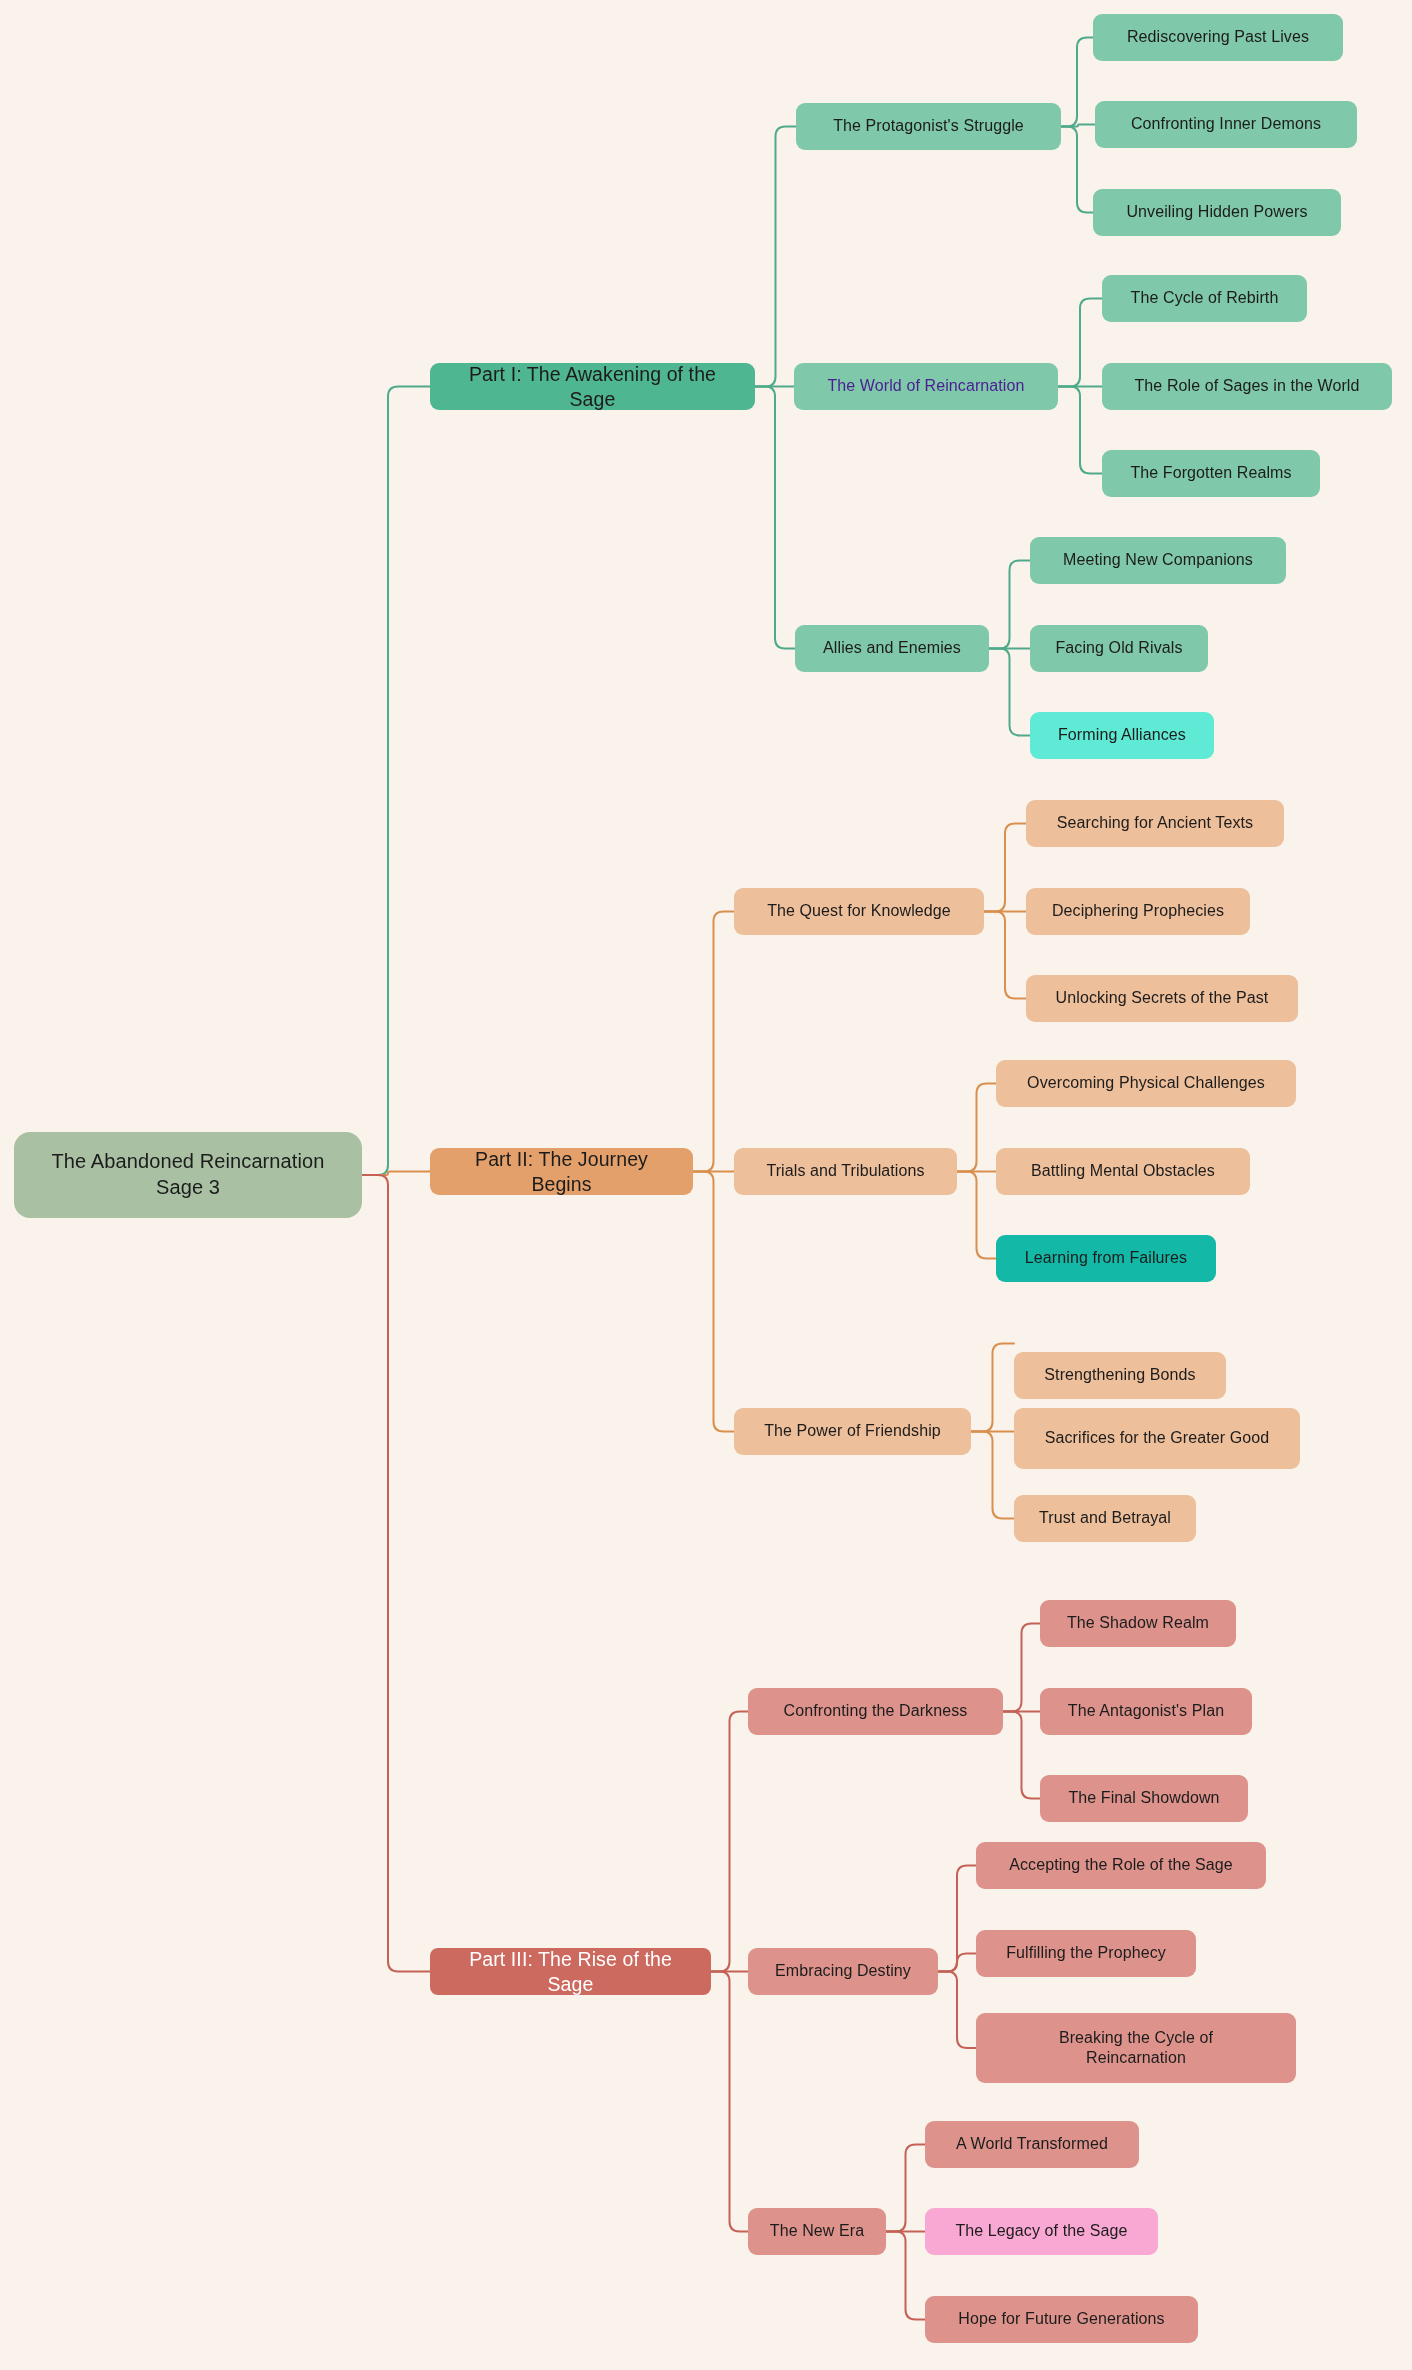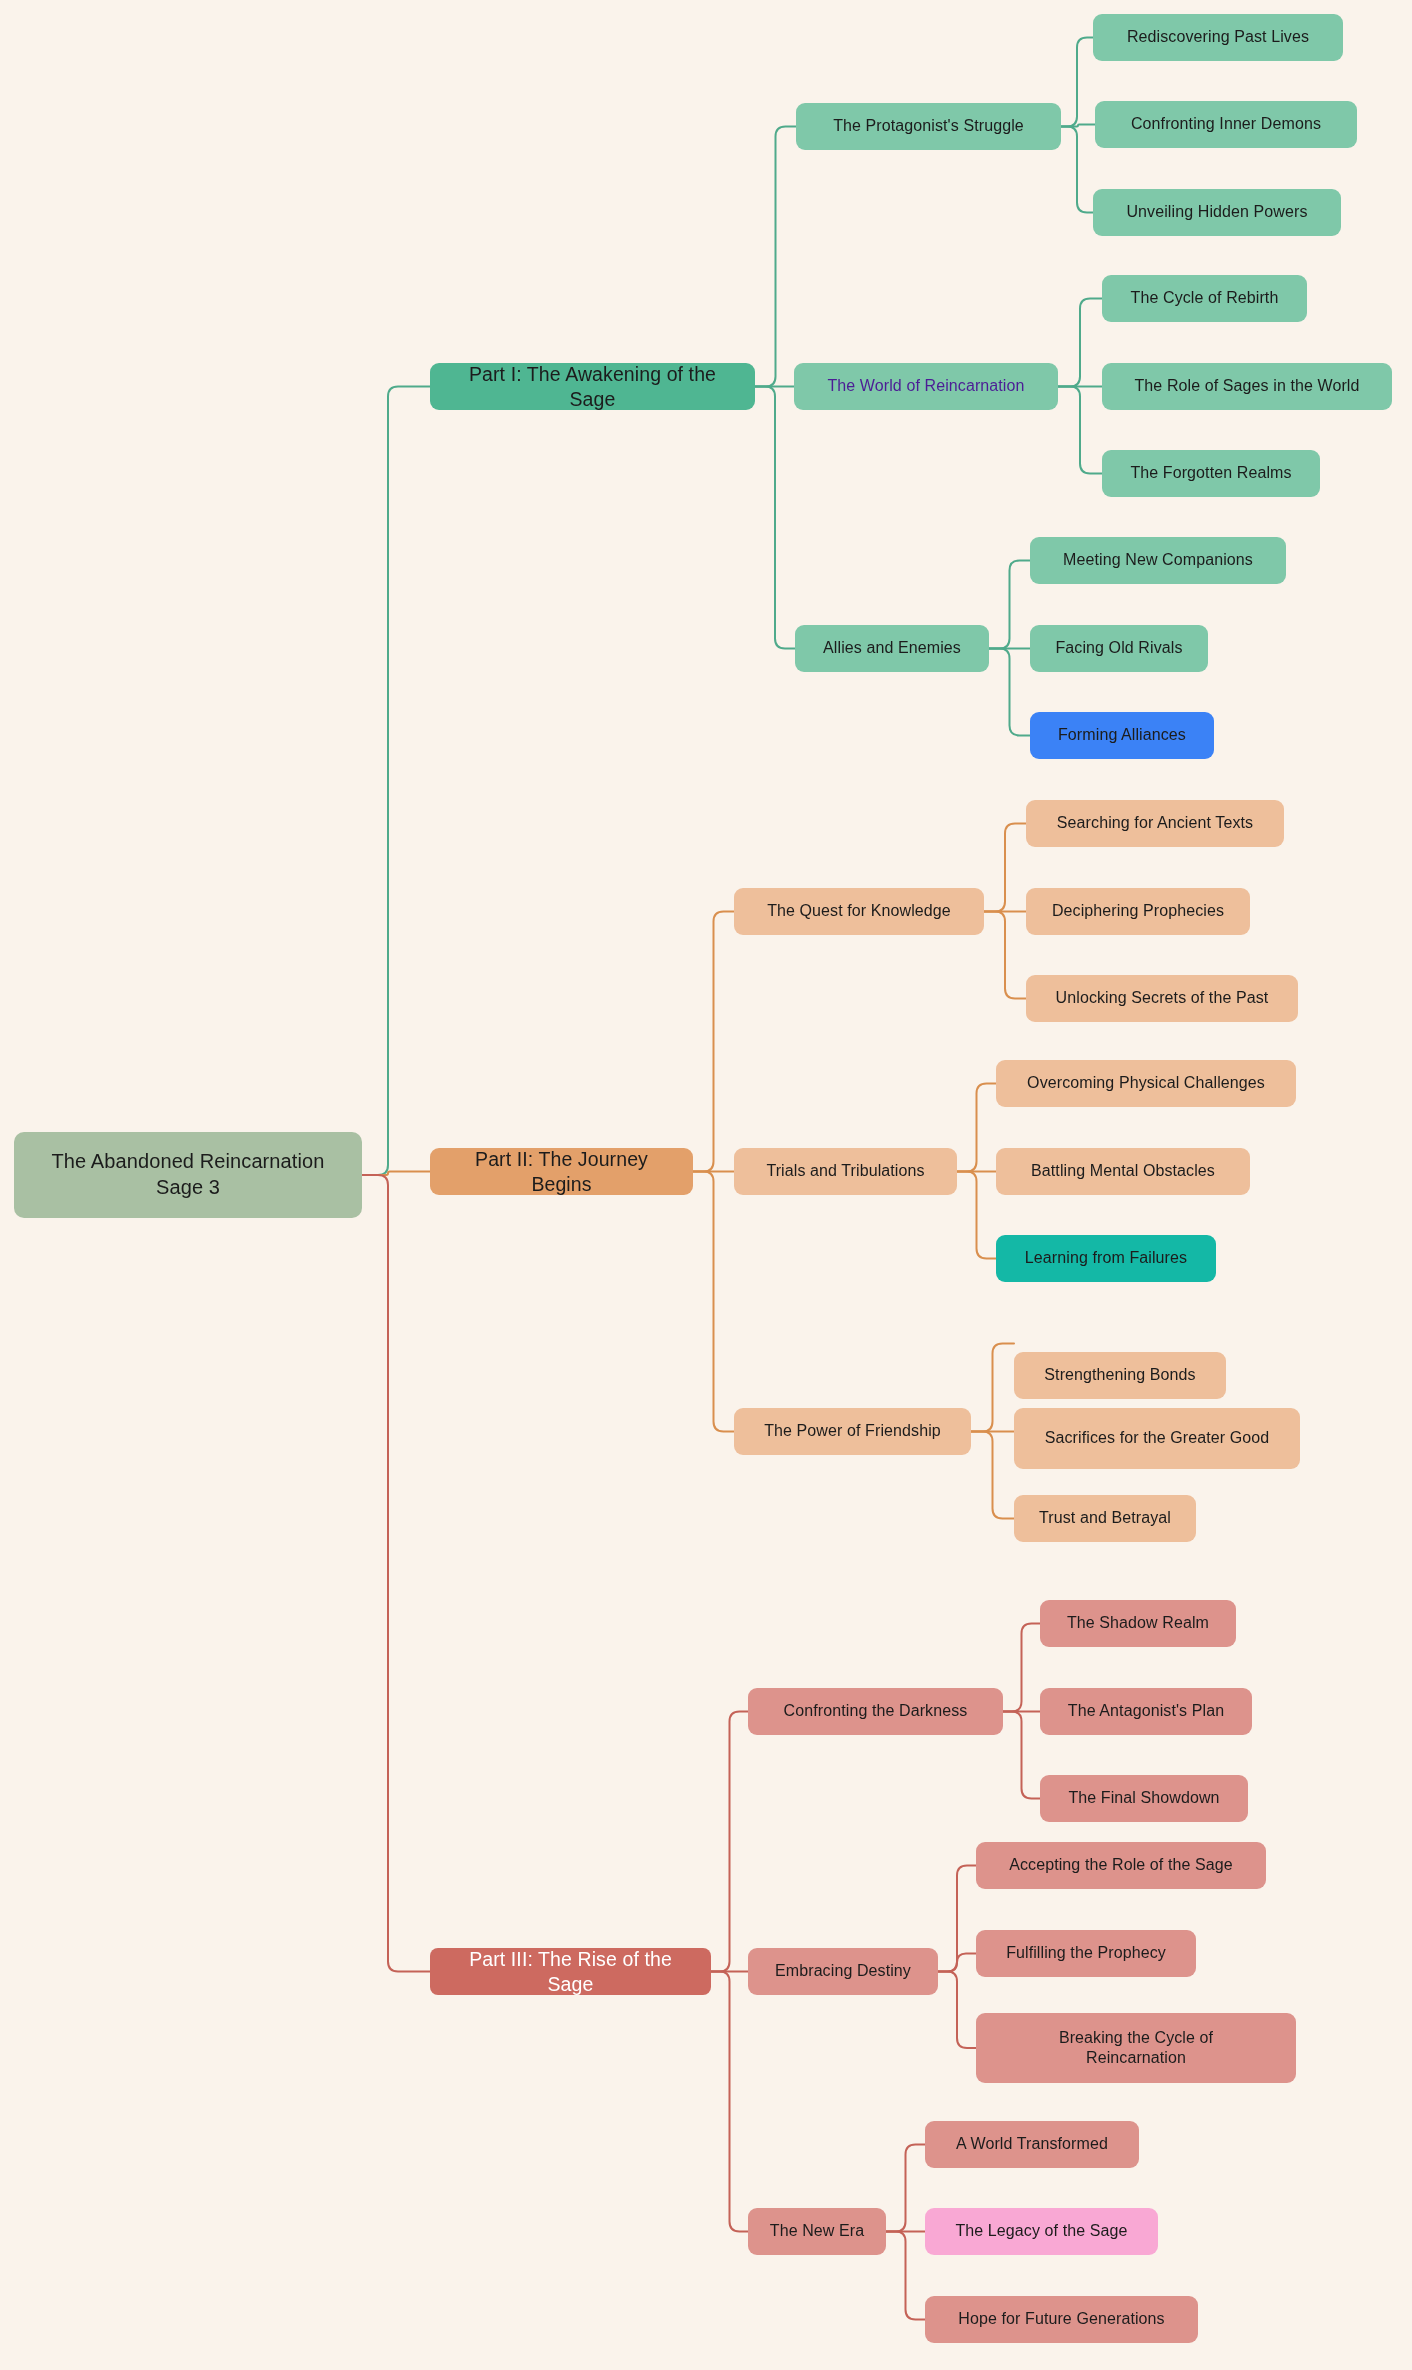--- a/index.html
+++ b/index.html
@@ -38,21 +38,21 @@
     text-align: center;
     padding: 0 14px;
     line-height: 1.28;
     color: #1c1c1c;
     font-size: 16px;
     letter-spacing: 0.1px;
     white-space: pre-line;
   }
   .node.root {
     font-size: 20px;
-    border-radius: 10px;
+    border-radius: 16px;
   }
   .node.level1 { font-size: 19.5px; }
   .node.white-text { color: #ffffff; }
 </style>
 </head>
 <body>
 
 <div id="mindmap">
   <svg id="edges" xmlns="http://www.w3.org/2000/svg">
       <path d="M 362 1175 L 378 1175 Q 388 1175 388 1165 L 388 396.5 Q 388 386.5 398 386.5 L 430 386.5" fill="none" stroke="#4faa8b" stroke-width="2" stroke-linecap="round"></path>
@@ -102,21 +102,21 @@
     <div class="node level3" style="left: 1093px; top: 14px; width: 250px; height: 47px; background: rgb(127, 200, 169); color: rgb(28, 28, 28);">Rediscovering Past Lives</div>
     <div class="node level3" style="left: 1095px; top: 101px; width: 262px; height: 47px; background: rgb(127, 200, 169); color: rgb(28, 28, 28);">Confronting Inner Demons</div>
     <div class="node level3" style="left: 1093px; top: 189px; width: 248px; height: 47px; background: rgb(127, 200, 169); color: rgb(28, 28, 28);">Unveiling Hidden Powers</div>
     <div class="node level2" style="left: 794px; top: 363px; width: 264px; height: 47px; background: rgb(127, 200, 169); color: #4c1d95;">The World of Reincarnation</div>
     <div class="node level3" style="left: 1102px; top: 275px; width: 205px; height: 47px; background: rgb(127, 200, 169); color: rgb(28, 28, 28);">The Cycle of Rebirth</div>
     <div class="node level3" style="left: 1102px; top: 363px; width: 290px; height: 47px; background: rgb(127, 200, 169); color: rgb(28, 28, 28);">The Role of Sages in the World</div>
     <div class="node level3" style="left: 1102px; top: 450px; width: 218px; height: 47px; background: rgb(127, 200, 169); color: rgb(28, 28, 28);">The Forgotten Realms</div>
     <div class="node level2" style="left: 795px; top: 625px; width: 194px; height: 47px; background: rgb(127, 200, 169); color: rgb(28, 28, 28);">Allies and Enemies</div>
     <div class="node level3" style="left: 1030px; top: 537px; width: 256px; height: 47px; background: rgb(127, 200, 169); color: rgb(28, 28, 28);">Meeting New Companions</div>
     <div class="node level3" style="left: 1030px; top: 625px; width: 178px; height: 47px; background: rgb(127, 200, 169); color: rgb(28, 28, 28);">Facing Old Rivals</div>
-    <div class="node level3" style="left: 1030px; top: 712px; width: 184px; height: 47px; background: #3b82f6; color: rgb(28, 28, 28);">Forming Alliances</div>
+    <div class="node level3" style="left: 1030px; top: 712px; width: 184px; height: 47px; background: #5eead4; color: rgb(28, 28, 28);">Forming Alliances</div>
     <div class="node level1" style="left: 430px; top: 1148px; width: 263px; height: 47px; background: rgb(227, 160, 106); color: rgb(28, 28, 28);">Part II: The Journey Begins</div>
     <div class="node level2" style="left: 734px; top: 888px; width: 250px; height: 47px; background: rgb(238, 191, 155); color: rgb(28, 28, 28);">The Quest for Knowledge</div>
     <div class="node level3" style="left: 1026px; top: 800px; width: 258px; height: 47px; background: rgb(238, 191, 155); color: rgb(28, 28, 28);">Searching for Ancient Texts</div>
     <div class="node level3" style="left: 1026px; top: 888px; width: 224px; height: 47px; background: rgb(238, 191, 155); color: rgb(28, 28, 28);">Deciphering Prophecies</div>
     <div class="node level3" style="left: 1026px; top: 975px; width: 272px; height: 47px; background: rgb(238, 191, 155); color: rgb(28, 28, 28);">Unlocking Secrets of the Past</div>
     <div class="node level2" style="left: 734px; top: 1148px; width: 223px; height: 47px; background: rgb(238, 191, 155); color: rgb(28, 28, 28);">Trials and Tribulations</div>
     <div class="node level3" style="left: 996px; top: 1060px; width: 300px; height: 47px; background: rgb(238, 191, 155); color: rgb(28, 28, 28);">Overcoming Physical Challenges</div>
     <div class="node level3" style="left: 996px; top: 1148px; width: 254px; height: 47px; background: rgb(238, 191, 155); color: rgb(28, 28, 28);">Battling Mental Obstacles</div>
     <div class="node level3" style="left: 996px; top: 1235px; width: 220px; height: 47px; background: #14b8a6; color: rgb(28, 28, 28);">Learning from Failures</div>
     <div class="node level2" style="left: 734px; top: 1408px; width: 237px; height: 47px; background: rgb(238, 191, 155); color: rgb(28, 28, 28);">The Power of Friendship</div>

